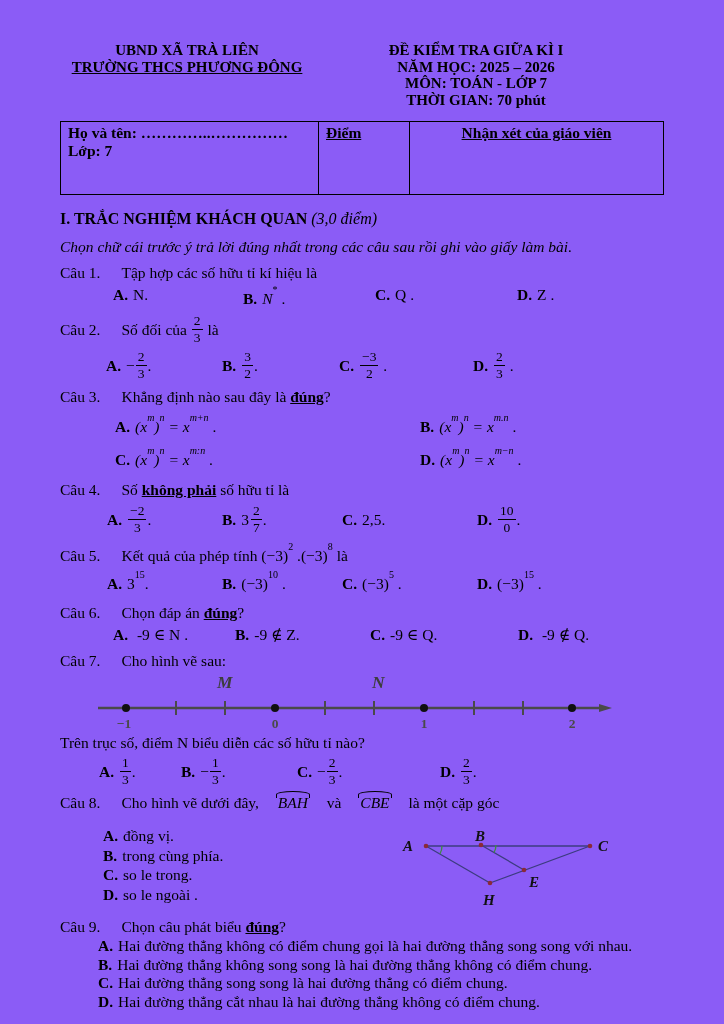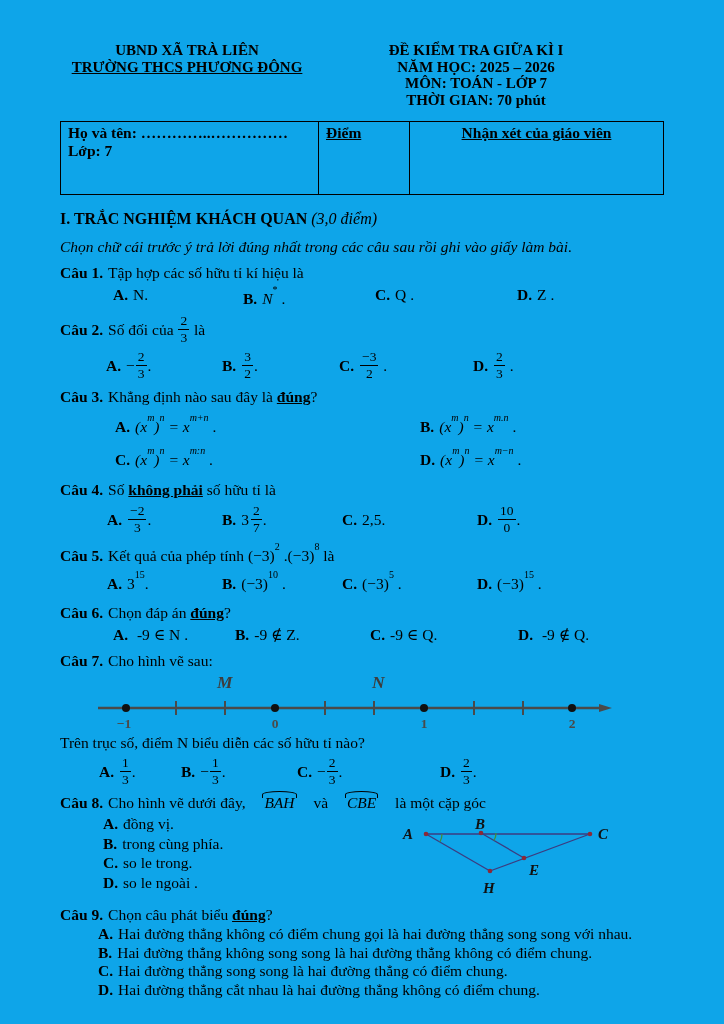--- a/index.html
+++ b/index.html
@@ -1,38 +1,38 @@
 <!DOCTYPE html>
 <html><head>
 <meta charset="utf-8">
 <style>
   html,body{margin:0;padding:0;background:#888;}
   .page{
-    width:724px;height:1024px;background:#0ea5e9;box-sizing:border-box;
+    width:724px;height:1024px;background:#8b5cf6;box-sizing:border-box;
     padding:42px 60px 0 60px;position:relative;
     font-family:"Liberation Serif","DejaVu Serif",serif;
     font-size:15.5px;color:#000;overflow:hidden;
   }
   .b{font-weight:700}.bi{font-weight:400;font-style:italic}
   .u{text-decoration:underline}
   .emph{font-weight:700;text-decoration:underline}
   
   .hdr{display:flex;line-height:16.5px;font-size:15px}
   .hdr-left{width:254px;text-align:center}
   .hdr-right{width:252px;margin-left:36px;text-align:center}
   
   table.info{border-collapse:collapse;margin-top:13px;width:604px;table-layout:fixed}
   table.info td{border:1.6px solid #000;vertical-align:top;padding:2px 7px;height:68px}
   td.c1{width:243px}td.c2{width:76px;text-align:left}td.c3{text-align:center}
   .sec{margin-top:13px;line-height:21px;font-size:16px}
   .instr{margin-top:7px;line-height:21px;font-size:15.5px}
   
   .q{margin-top:5px}
   .qhead{line-height:21px}
-  .ql{font-weight:700;margin-right:5px}
+  .ql{font-weight:400;margin-right:21px}
   .ol{font-weight:700;margin-right:5px}
   .opt{white-space:nowrap}
   .row{display:grid;line-height:21px;margin-top:1px}
   .row-q1{grid-template-columns:130px 132px 142px auto;padding-left:53px}
   .row-q2{grid-template-columns:116px 117px 134px auto;padding-left:46px;align-items:center;margin:4px 0 1px}
   .row-q3{grid-template-columns:305px auto;padding-left:55px;line-height:29px}
   .row-q4{grid-template-columns:115px 120px 135px auto;padding-left:47px;align-items:center;margin:4px 0 1px}
   .row-q5{grid-template-columns:115px 120px 135px auto;padding-left:47px;line-height:26px}
   .row-q6{grid-template-columns:122px 135px 148px auto;padding-left:53px}
   .row-q7{grid-template-columns:82px 116px 143px auto;padding-left:39px;align-items:center;margin:3px 0 1px}
@@ -42,21 +42,21 @@
   .fd{display:block;padding-top:1px}
   .whole{margin-right:1px}
   .se{font-size:10px;position:relative;top:-5px}
   .mi{font-style:italic}
   .arc{position:relative;font-style:italic;padding:0 2px;margin:0 13px}
   .arc::before{content:"";position:absolute;left:0;right:0;top:-3px;height:6px;
     border:1.3px solid #000;border-bottom:none;border-radius:100% 100% 0 0}
   
   .nline{margin:2px 0 0 36px;display:block}
   
-  .q8row{display:flex;margin-top:1px}
+  .q8row{display:flex;margin-top:13px}
   .q8opts{padding-left:43px;line-height:19.5px;width:250px;flex:0 0 auto}
   .q8fig{margin-left:40px;margin-top:3px}
   
   .q9opts{padding-left:38px;line-height:18.5px}
 </style>
 </head>
 <body>
 
 <div class="page">
 

